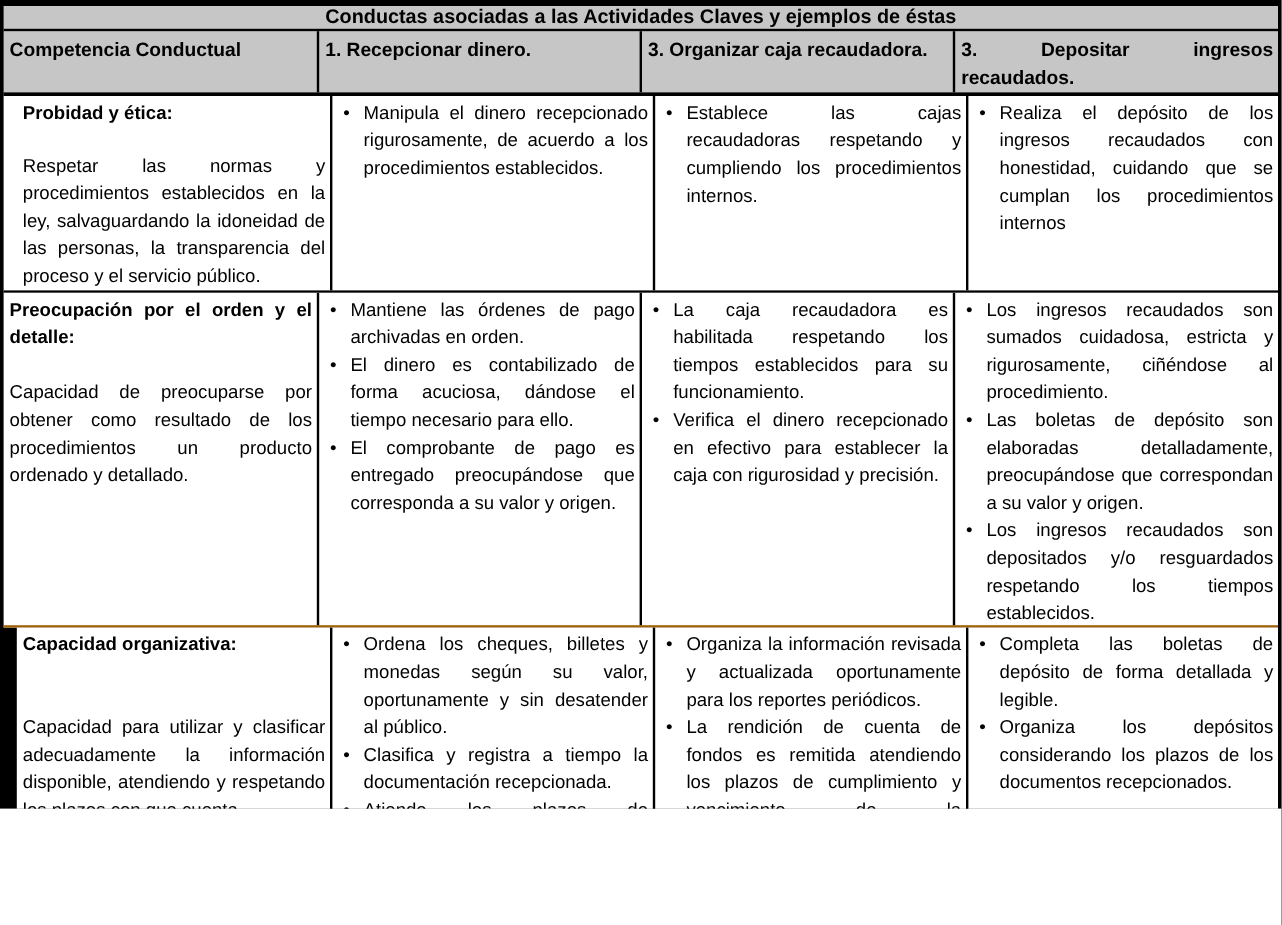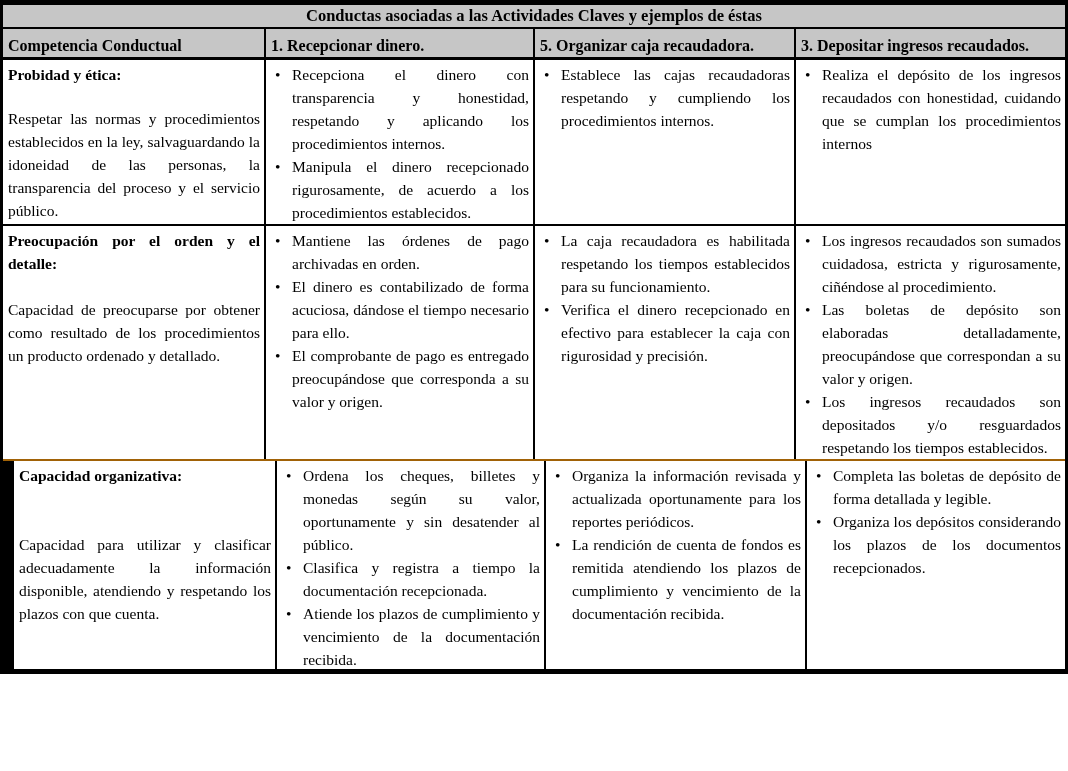--- a/index.html
+++ b/index.html
@@ -1,32 +1,32 @@
 <!DOCTYPE html>
 <html><head>
 <meta charset="utf-8">
 <style>
   html, body { margin: 0; padding: 0; background: #ffffff; }
   .doc-table {
     width: 1068px; height: 674px; box-sizing: border-box;
     background: #000000; padding: 5px 3px;
     display: flex; flex-direction: column;
-    font-family: Liberation Serif, serif; color: #000000;
+    font-family: Liberation Sans, sans-serif; color: #000000;
   }
   .trow { display: flex; background: #ffffff; box-sizing: border-box; }
   .title-row {
     height: 42px; background: #c6c6c6; border-bottom: 2px solid #000;
     align-items: center; justify-content: center;
     font-weight: bold; font-size: 16.5px;
   }
   .header-row {
     height: 56px; background: #c6c6c6; border-bottom: 3px solid #000;
     font-weight: bold;
   }
-  .body-row1 { height: 176px; border-bottom: 2px solid #000; }
+  .body-row1 { height: 176px; border-bottom: 2px solid #000; padding-left: 11px; }
   .body-row2 { height: 279px; border-bottom: 2px solid #a16207; }
   .body-row3 { height: 208px; margin-left: 11px; }
   .cell {
     box-sizing: border-box; border-right: 2px solid #000;
     padding: 3px 4px 0 5px; font-size: 15.5px; line-height: 23px;
     text-align: justify; overflow: hidden;
   }
   .header-row .cell { font-size: 16px; line-height: 23px; padding-top: 5px; }
   .cell:last-child { border-right: none; }
   .c1 { width: 263px; } .c2 { width: 269px; } .c3 { width: 261px; } .c4 { flex: 1; }
@@ -43,32 +43,31 @@
 
 <div class="doc-table">
 
   <div class="trow title-row">
     <span>Conductas asociadas a las Actividades Claves y ejemplos de éstas</span>
   </div>
 
   <div class="trow header-row">
     <div class="cell c1">Competencia Conductual</div>
     <div class="cell c2">1. Recepcionar dinero.</div>
-    <div class="cell c3">5. Organizar caja recaudadora.</div>
+    <div class="cell c3">3. Organizar caja recaudadora.</div>
     <div class="cell c4">3. Depositar ingresos recaudados.</div>
   </div>
 
   <div class="trow body-row1">
     <div class="cell c1">
       <div class="comp-name">Probidad y ética:</div>
       <div class="comp-def">Respetar las normas y procedimientos establecidos en la ley, salvaguardando la idoneidad de las personas, la transparencia del proceso y el servicio público.</div>
     </div>
     <div class="cell c2">
       <ul class="bullets">
-        <li>Recepciona el dinero con transparencia y honestidad, respetando y aplicando los procedimientos internos.</li>
         <li>Manipula el dinero recepcionado rigurosamente, de acuerdo a los procedimientos establecidos.</li>
       </ul>
     </div>
     <div class="cell c3">
       <ul class="bullets">
         <li>Establece las cajas recaudadoras respetando y cumpliendo los procedimientos internos.</li>
       </ul>
     </div>
     <div class="cell c4">
       <ul class="bullets">

